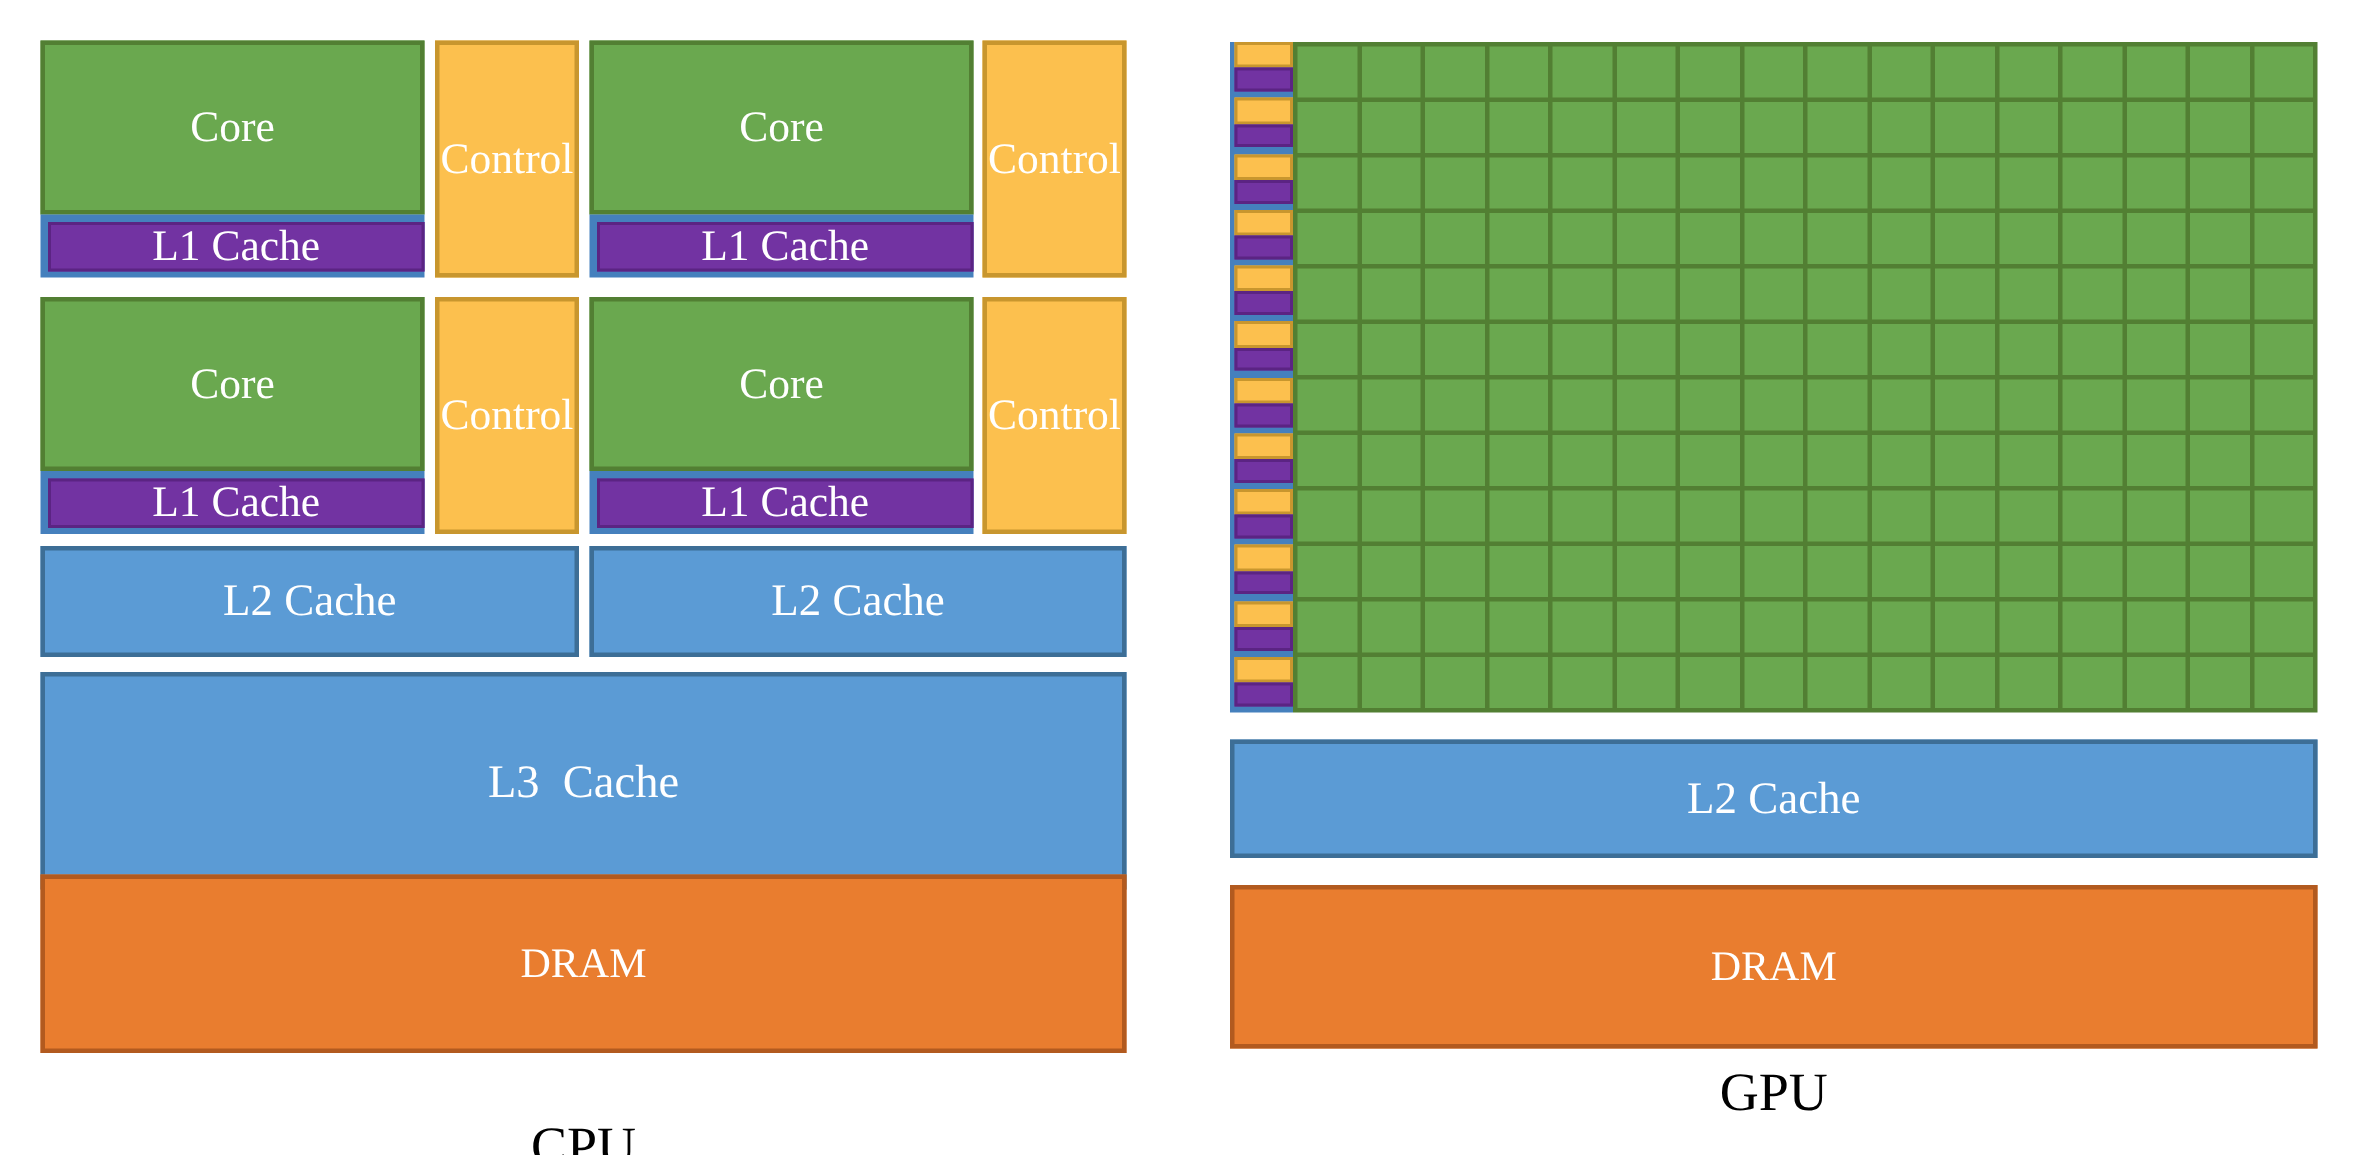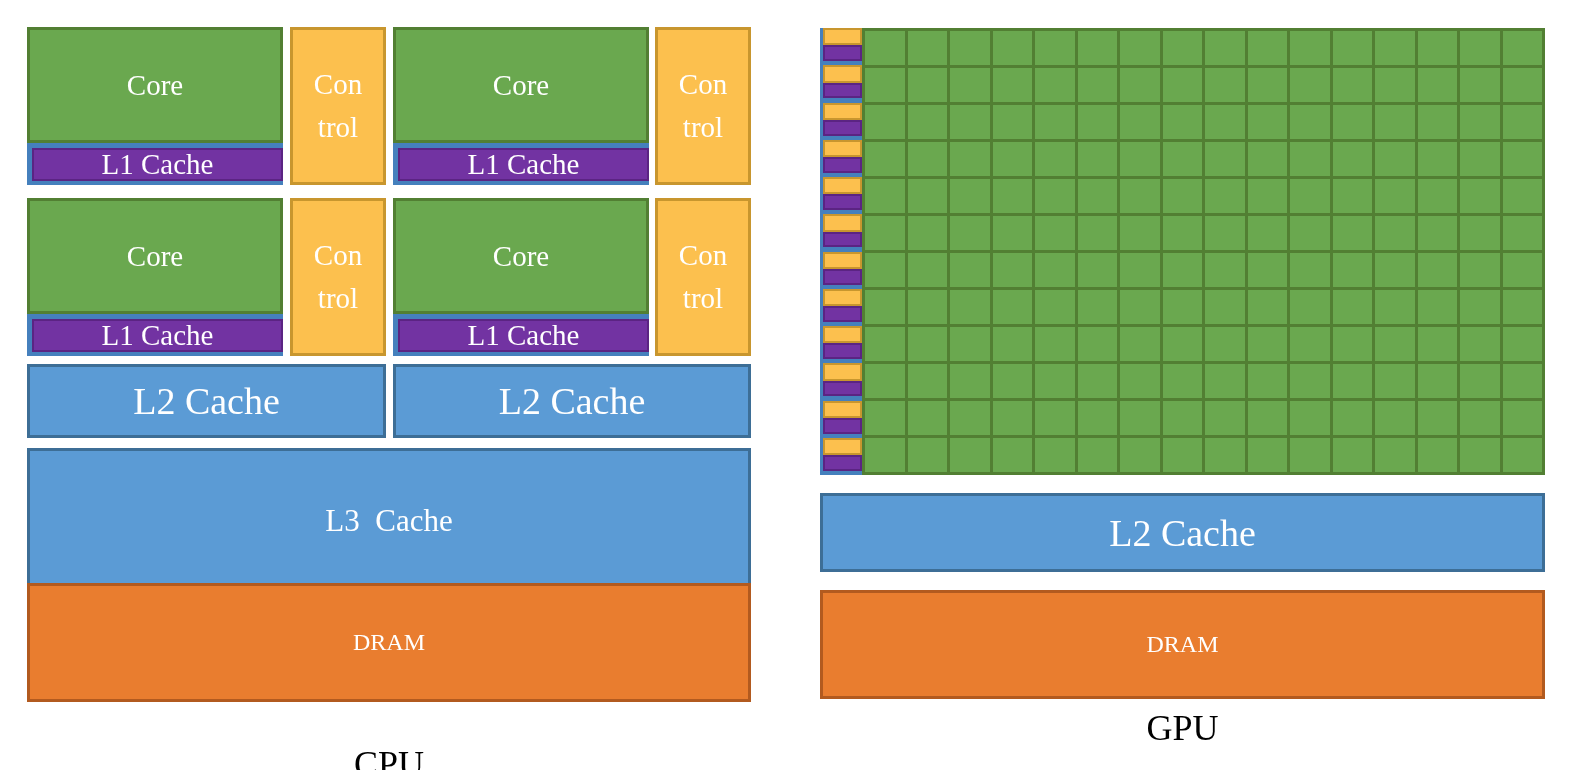--- a/index.html
+++ b/index.html
@@ -40,41 +40,41 @@
     background: var(--l1_purple_fill);
     border: 2px solid var(--l1_purple_border);
     box-sizing: border-box;
     font-size: 29px;
   }
   .core-block .control {
     position: absolute; right: 0; top: 0; width: 96px; height: 158px;
     background: var(--control_amber_fill);
     border: 3px solid var(--control_amber_border);
     box-sizing: border-box;
-    flex-direction: column;
+    flex-direction: row;
     font-size: 29px;
     line-height: 43px;
   }
   .blk1 { left: 27px;  top: 27px;  }
   .blk2 { left: 393px; top: 27px;  width: 358px; }
   .blk3 { left: 27px;  top: 198px; }
   .blk4 { left: 393px; top: 198px; width: 358px; }
 
   
   .cache-blue {
     background: var(--cache_blue_fill);
     border: 3px solid var(--cache_blue_border);
     box-sizing: border-box;
-    font-size: 38px;
+    font-size: 30px;
   }
   .dram-block {
     background: var(--dram_orange_fill);
     border: 3px solid var(--dram_orange_border);
     box-sizing: border-box;
-    font-size: 24px;
+    font-size: 28px;
   }
   .cpu-l2a { left: 27px;  top: 364px; width: 359px; height: 74px; }
   .cpu-l2b { left: 393px; top: 364px; width: 358px; height: 74px; }
   .cpu-l3  { left: 27px;  top: 448px; width: 724px; height: 145px; font-size: 31px; }
   .cpu-dram{ left: 27px;  top: 583px; width: 724px; height: 119px; }
   .panel-label {
     color: var(--label_black);
     font-size: 36px;
     height: 50px;
     top: 703px;

